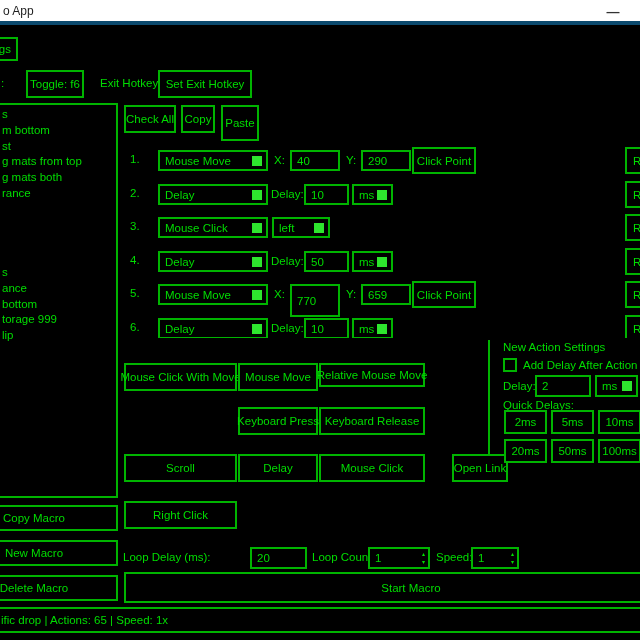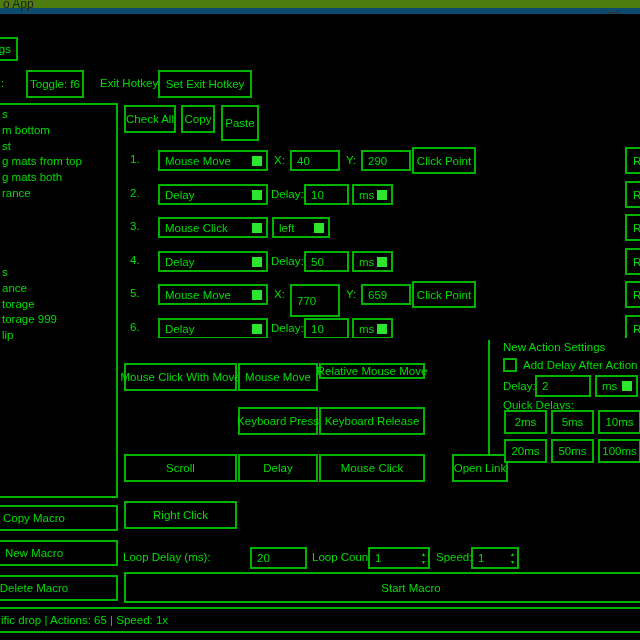--- a/index.html
+++ b/index.html
@@ -3,22 +3,22 @@
 <meta charset="utf-8">
 <style>
   :root{
     --g:#00dd00;
     --bd:#00b400;
     --sq:#2ee52e;
   }
   html,body{margin:0;padding:0;background:#000;}
   body{font-family:"Liberation Sans", sans-serif;font-size:11.5px;}
   #screen{position:relative;width:640px;height:640px;overflow:hidden;background:#000;}
-  .titlebar{position:absolute;left:0;top:0;width:640px;height:14px;background:#4d7c0f;color:#1f1f1f;
-    display:flex;align-items:center;padding-left:3px;box-sizing:border-box;border-bottom:6px solid #0c4a6e;font-size:12px;}
+  .titlebar{position:absolute;left:0;top:0;width:640px;height:25px;background:#ffffff;color:#1f1f1f;
+    display:flex;align-items:center;padding-left:3px;box-sizing:border-box;border-bottom:4px solid #0c4a6e;font-size:12px;}
   .minbtn{position:absolute;left:598px;top:0;width:30px;height:23px;display:flex;align-items:center;justify-content:center;
     color:#333;font-weight:bold;font-size:13px;}
   .btn{position:absolute;border:2px solid var(--bd);background:#000;color:var(--g);
     display:flex;align-items:center;justify-content:center;box-sizing:border-box;white-space:nowrap;}
   .inp{position:absolute;border:2px solid var(--bd);background:#000;color:var(--g);
     display:flex;align-items:center;padding-left:5px;box-sizing:border-box;white-space:nowrap;}
   .dd{position:absolute;border:2px solid var(--bd);background:#000;color:var(--g);
     display:flex;align-items:center;padding-left:5px;box-sizing:border-box;white-space:nowrap;}
   .sq{position:absolute;right:4px;top:50%;margin-top:-5px;width:10px;height:10px;background:var(--sq);}
   .lbl{position:absolute;color:var(--g);white-space:nowrap;}
@@ -61,21 +61,21 @@
       <div class="litem">st</div>
       <div class="litem">g mats from top</div>
       <div class="litem">g mats both</div>
       <div class="litem">rance</div>
       <div class="litem"></div>
       <div class="litem"></div>
       <div class="litem"></div>
       <div class="litem"></div>
       <div class="litem">s</div>
       <div class="litem">ance</div>
-      <div class="litem">torage</div>
+      <div class="litem">bottom</div>
       <div class="litem">torage 999</div>
       <div class="litem">lip</div>
     </div>
 
   <div class="btn" style="left:124px;top:105px;width:52px;height:28px;">Check All</div>
   <div class="btn" style="left:181px;top:105px;width:34px;height:28px;">Copy</div>
   <div class="btn" style="left:221px;top:105px;width:38px;height:36px;">Paste</div>
 
   <div id="rows">
       <div class="lbl" style="left: 130px; top: 13px;">1.</div>
@@ -183,21 +183,21 @@
 
   <div class="statusbar">
     <span>ific drop | Actions: 65 | Speed: 1x</span>
   </div>
 
 <div class="btn" style="left: -50px; top: 505px; width: 168px; height: 26px;">Copy Macro</div>
     <div class="btn" style="left: -50px; top: 540px; width: 168px; height: 26px;">New Macro</div>
     <div class="btn" style="left: -50px; top: 575px; width: 168px; height: 26px;">Delete Macro</div>
     <div class="btn" style="left: 124px; top: 363px; width: 113px; height: 28px;">Mouse Click With Move</div>
     <div class="btn" style="left: 238px; top: 363px; width: 80px; height: 28px;">Mouse Move</div>
-    <div class="btn" style="left: 319px; top: 363px; width: 106px; height: 16px;">Relative Mouse Move</div>
+    <div class="btn" style="left: 319px; top: 363px; width: 106px; height: 24px;">Relative Mouse Move</div>
     <div class="btn" style="left: 238px; top: 407px; width: 80px; height: 28px;">Keyboard Press</div>
     <div class="btn" style="left: 319px; top: 407px; width: 106px; height: 28px;">Keyboard Release</div>
     <div class="btn" style="left: 124px; top: 454px; width: 113px; height: 28px;">Scroll</div>
     <div class="btn" style="left: 238px; top: 454px; width: 80px; height: 28px;">Delay</div>
     <div class="btn" style="left: 319px; top: 454px; width: 106px; height: 28px;">Mouse Click</div>
     <div class="btn" style="left: 427px; top: 454px; width: 56px; height: 28px; margin-left: 25px;">Open Link</div>
     <div class="btn" style="left: 124px; top: 501px; width: 113px; height: 28px;">Right Click</div>
     <div class="btn" style="left: 504px; top: 410px; width: 43px; height: 24px;">2ms</div>
     <div class="btn" style="left: 551px; top: 410px; width: 43px; height: 24px;">5ms</div>
     <div class="btn" style="left: 598px; top: 410px; width: 43px; height: 24px;">10ms</div>

